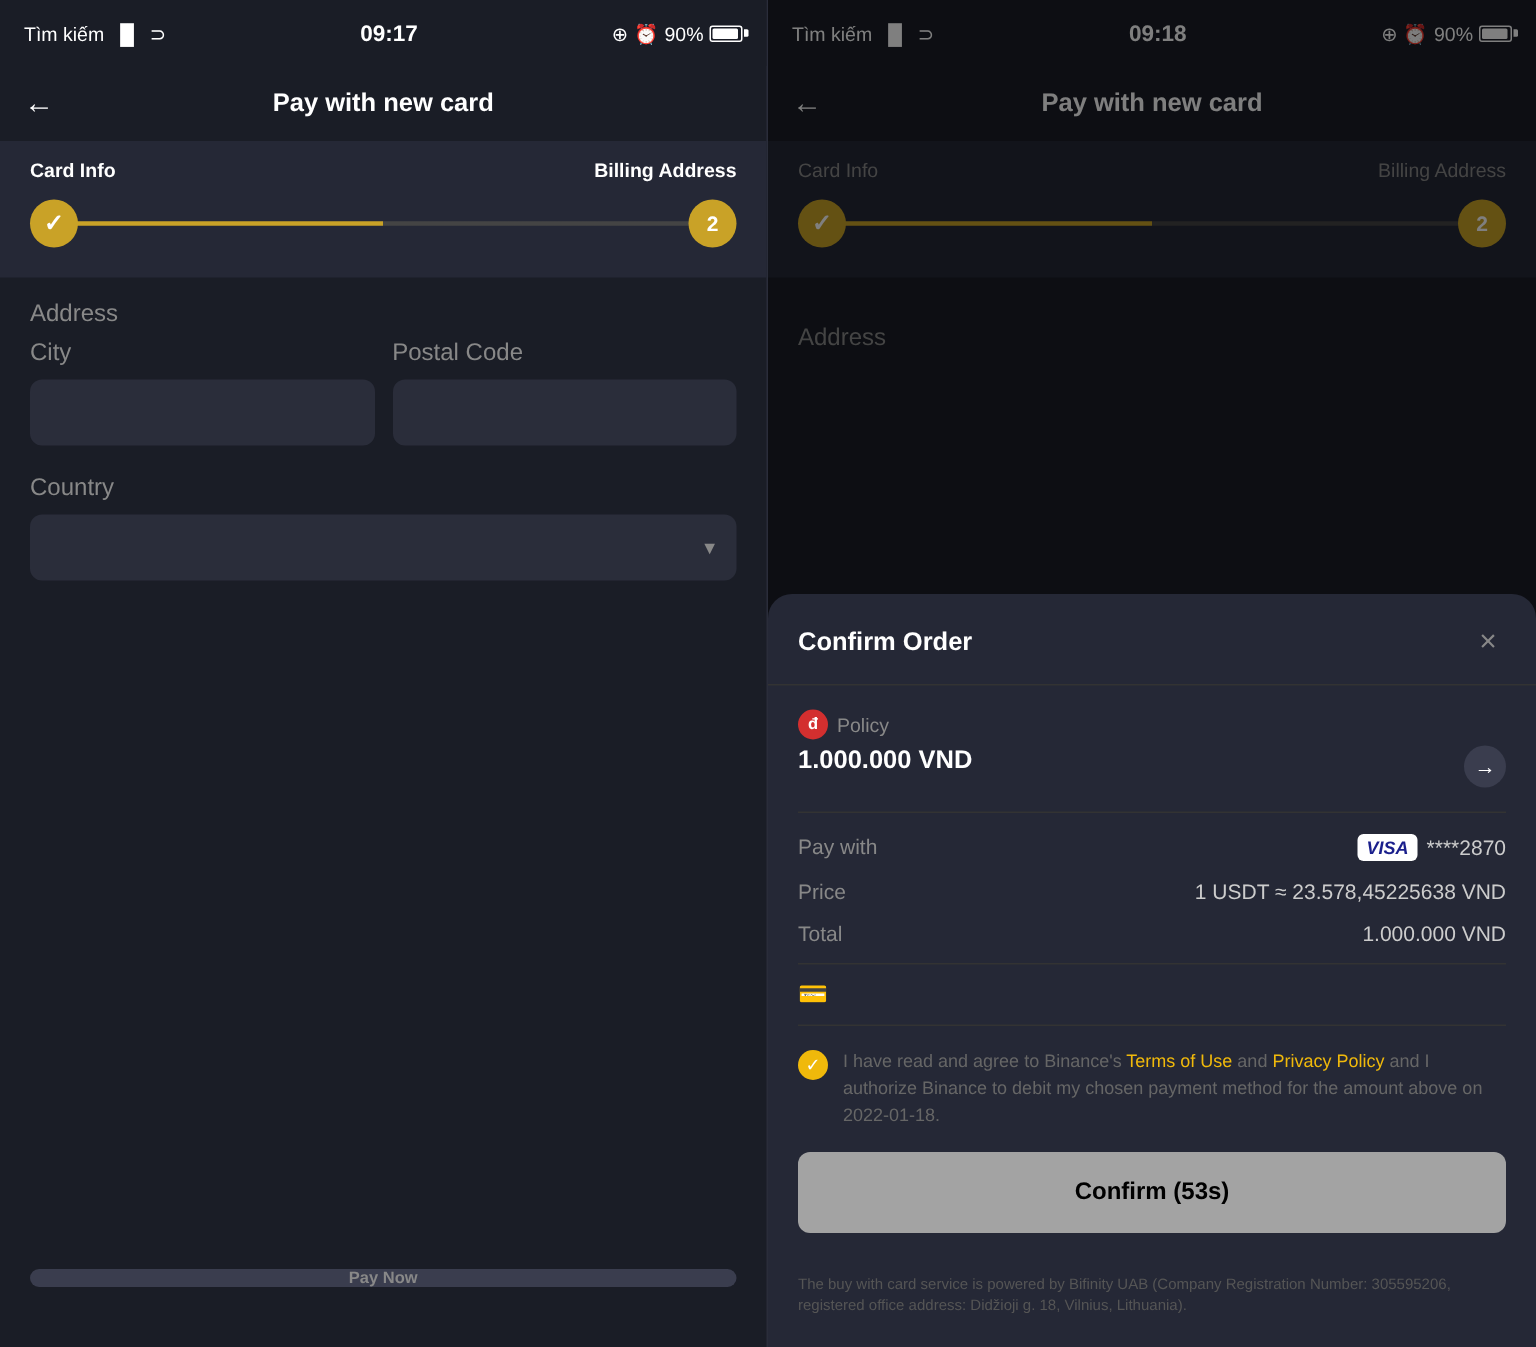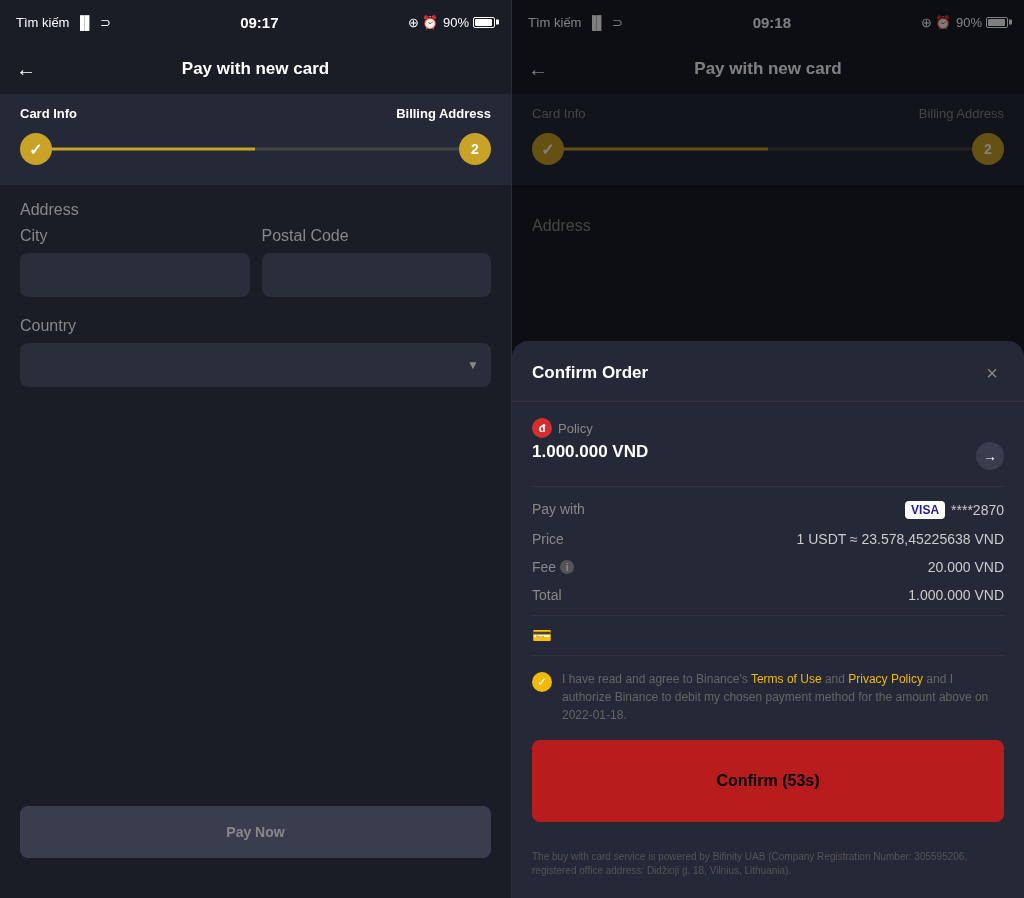--- a/index.html
+++ b/index.html
@@ -230,23 +230,22 @@
       font-size: 12px;
       pointer-events: none;
     }
 
     
     .pay-now-btn {
       margin: auto 20px 40px;
       background: #3a3d4e;
       border: none;
       border-radius: 8px;
-      padding: 18px;
-      color: #888;
-      font-size: 14px;
+      color: #888;
+      font-size: 11px;
       font-weight: 600;
       cursor: pointer;
       width: calc(100% - 40px);
     }
 
     
     .modal-overlay {
       position: absolute;
       top: 0;
       left: 0;
@@ -382,20 +381,21 @@
       align-items: center;
       gap: 6px;
     }
     .visa-logo {
       background: #fff;
       border-radius: 4px;
       padding: 2px 6px;
       font-size: 12px;
       font-weight: 800;
       color: #1a1f8c;
+      font-style: italic;
     }
     .fee-notice {
       display: flex;
       align-items: center;
       gap: 8px;
       padding: 10px 0;
       border-top: 1px solid #333;
       border-bottom: 1px solid #333;
       margin-bottom: 14px;
     }
@@ -431,24 +431,24 @@
     .terms-text {
       font-size: 12px;
       color: #666;
       line-height: 1.5;
     }
     .terms-link {
       color: #f0b90b;
     }
     .confirm-btn {
       width: 100%;
-      background: #b91c1c;
+      background: #a3a3a3;
       border: none;
       border-radius: 8px;
-      padding: 32px;
+      padding: 18px;
       color: #000;
       font-size: 16px;
       font-weight: 700;
       cursor: pointer;
       margin-bottom: 12px;
     }
     .powered-by {
       font-size: 10px;
       color: #555;
       padding: 0 20px;
@@ -612,27 +612,20 @@
         </span>
       </div>
 
       
       <div class="info-row">
         <span class="info-label">Price</span>
         <span class="info-value">1 USDT ≈ 23.578,45225638 VND</span>
       </div>
 
       
-      <div class="info-row">
-        <span class="info-label">
-          <span>Fee</span>
-          <span class="info-icon">i</span>
-        </span>
-        <span class="info-value">20.000 VND</span>
-      </div>
 
       
       <div class="info-row">
         <span class="info-label">Total</span>
         <span class="info-value">1.000.000 VND</span>
       </div>
 
       
       <div class="fee-notice">
         <span>💳</span>

